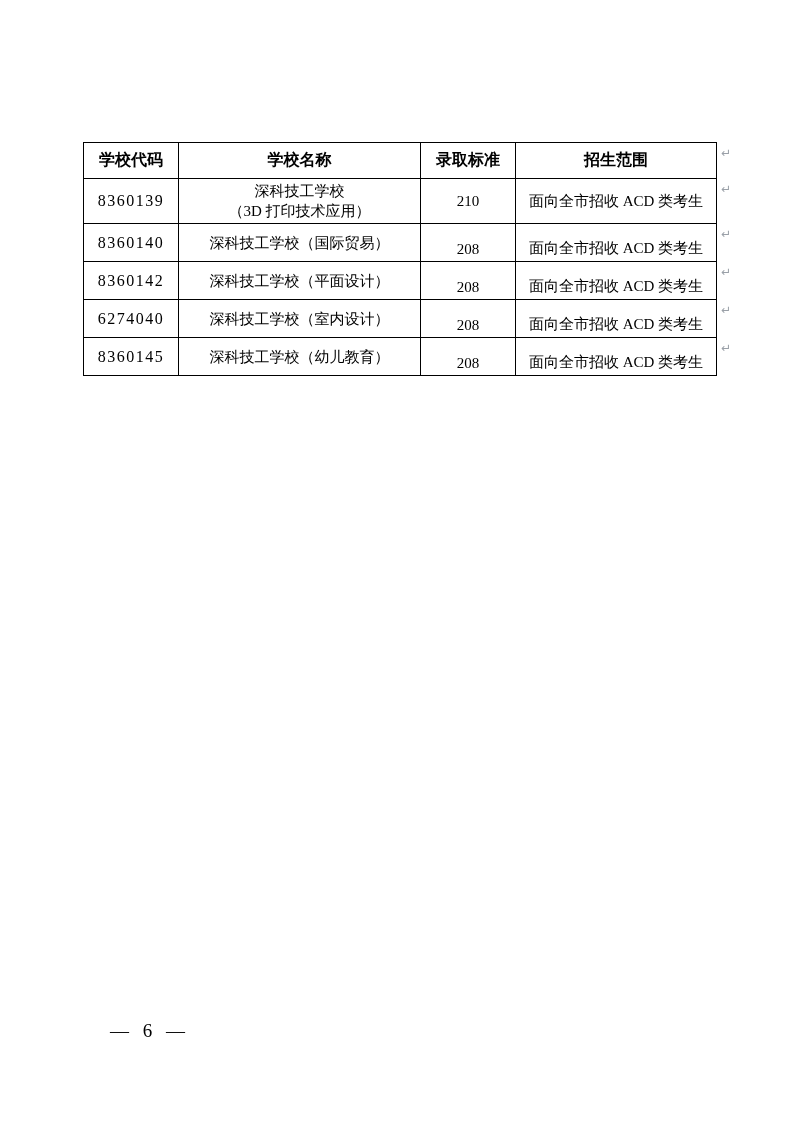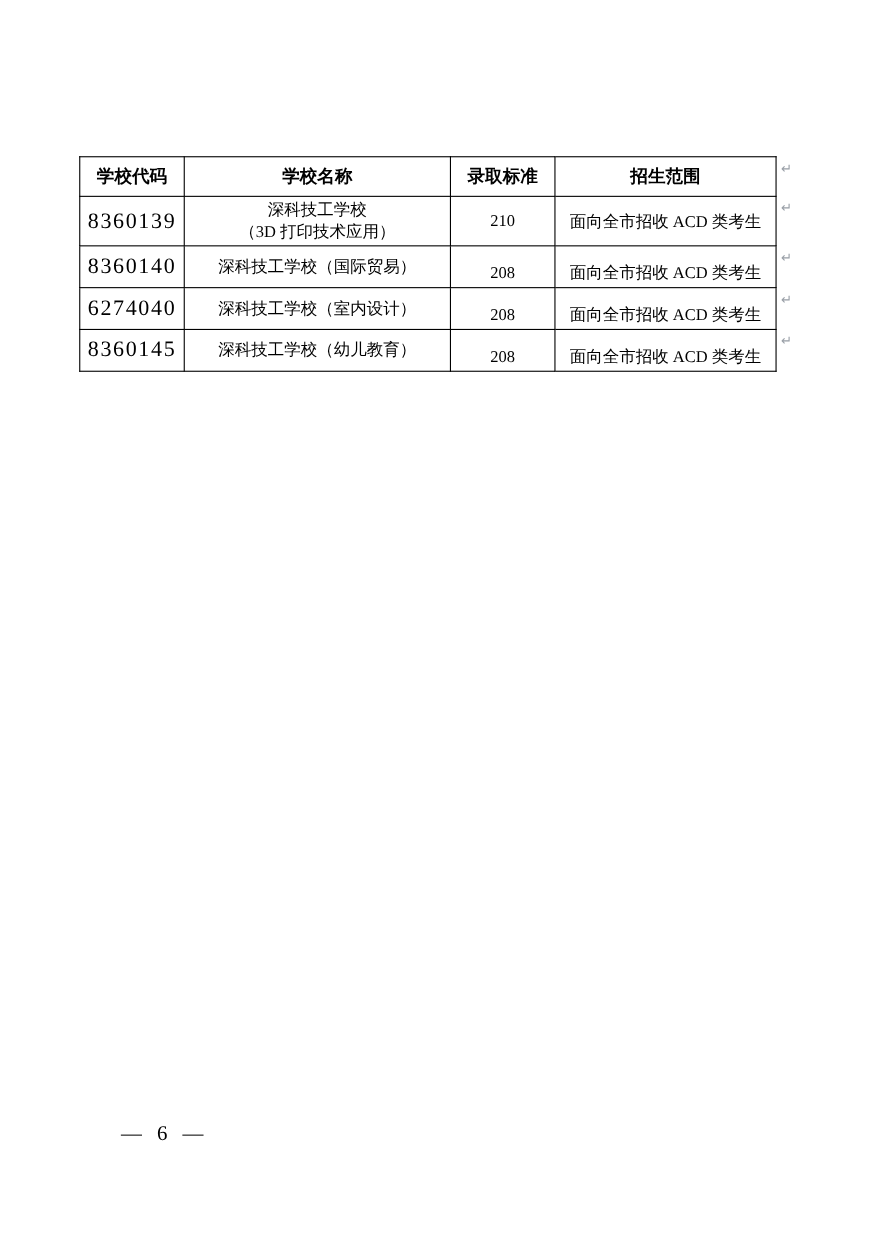--- a/index.html
+++ b/index.html
@@ -15,21 +15,21 @@
   }
   .page {
     position: relative;
     width: 793px;
     height: 1122px;
     background: #ffffff;
     overflow: hidden;
   }
   table.admission-table {
     position: absolute;
-    left: 72px;
+    left: 83px;
     top: 142px;
     width: 633px;
     border-collapse: collapse;
     table-layout: fixed;
   }
   col.c1 { width: 95px; }
   col.c2 { width: 242px; }
   col.c3 { width: 95px; }
   col.c4 { width: 201px; }
   th, td {
@@ -46,21 +46,21 @@
     font-weight: bold;
     white-space: nowrap;
   }
   tbody tr {
     height: 38px;
     font-size: 15px;
   }
   tbody tr.tall { height: 45px; }
   td.col-code span {
     letter-spacing: 1.5px;
-    font-size: 20px;
+    font-size: 16px;
   }
   .name-wrap { display: block; line-height: 20px; }
   tr.offset td.col-standard,
   tr.offset td.col-scope {
     vertical-align: bottom;
     padding-bottom: 3px;
   }
   td.col-scope .cell-text { white-space: nowrap; }
   .pmark {
     position: absolute;
@@ -135,20 +135,37 @@
     <td class="col-standard">
       <span class="cell-text">208</span>
     </td>
     <td class="col-scope">
       <span class="cell-text">面向全市招收 ACD 类考生</span>
       <span class="pmark">↵</span>
     </td>
   </tr>
         <tr class="data-row offset">
     <td class="col-code">
+      <span class="cell-text">8360142</span>
+    </td>
+    <td class="col-name">
+      <span class="name-wrap">
+              <div>深科技工学校（平面设计）</div>
+            </span>
+    </td>
+    <td class="col-standard">
+      <span class="cell-text">208</span>
+    </td>
+    <td class="col-scope">
+      <span class="cell-text">面向全市招收 ACD 类考生</span>
+      <span class="pmark">↵</span>
+    </td>
+  </tr>
+        <tr class="data-row offset">
+    <td class="col-code">
       <span class="cell-text">6274040</span>
     </td>
     <td class="col-name">
       <span class="name-wrap">
               <div>深科技工学校（室内设计）</div>
             </span>
     </td>
     <td class="col-standard">
       <span class="cell-text">208</span>
     </td>

